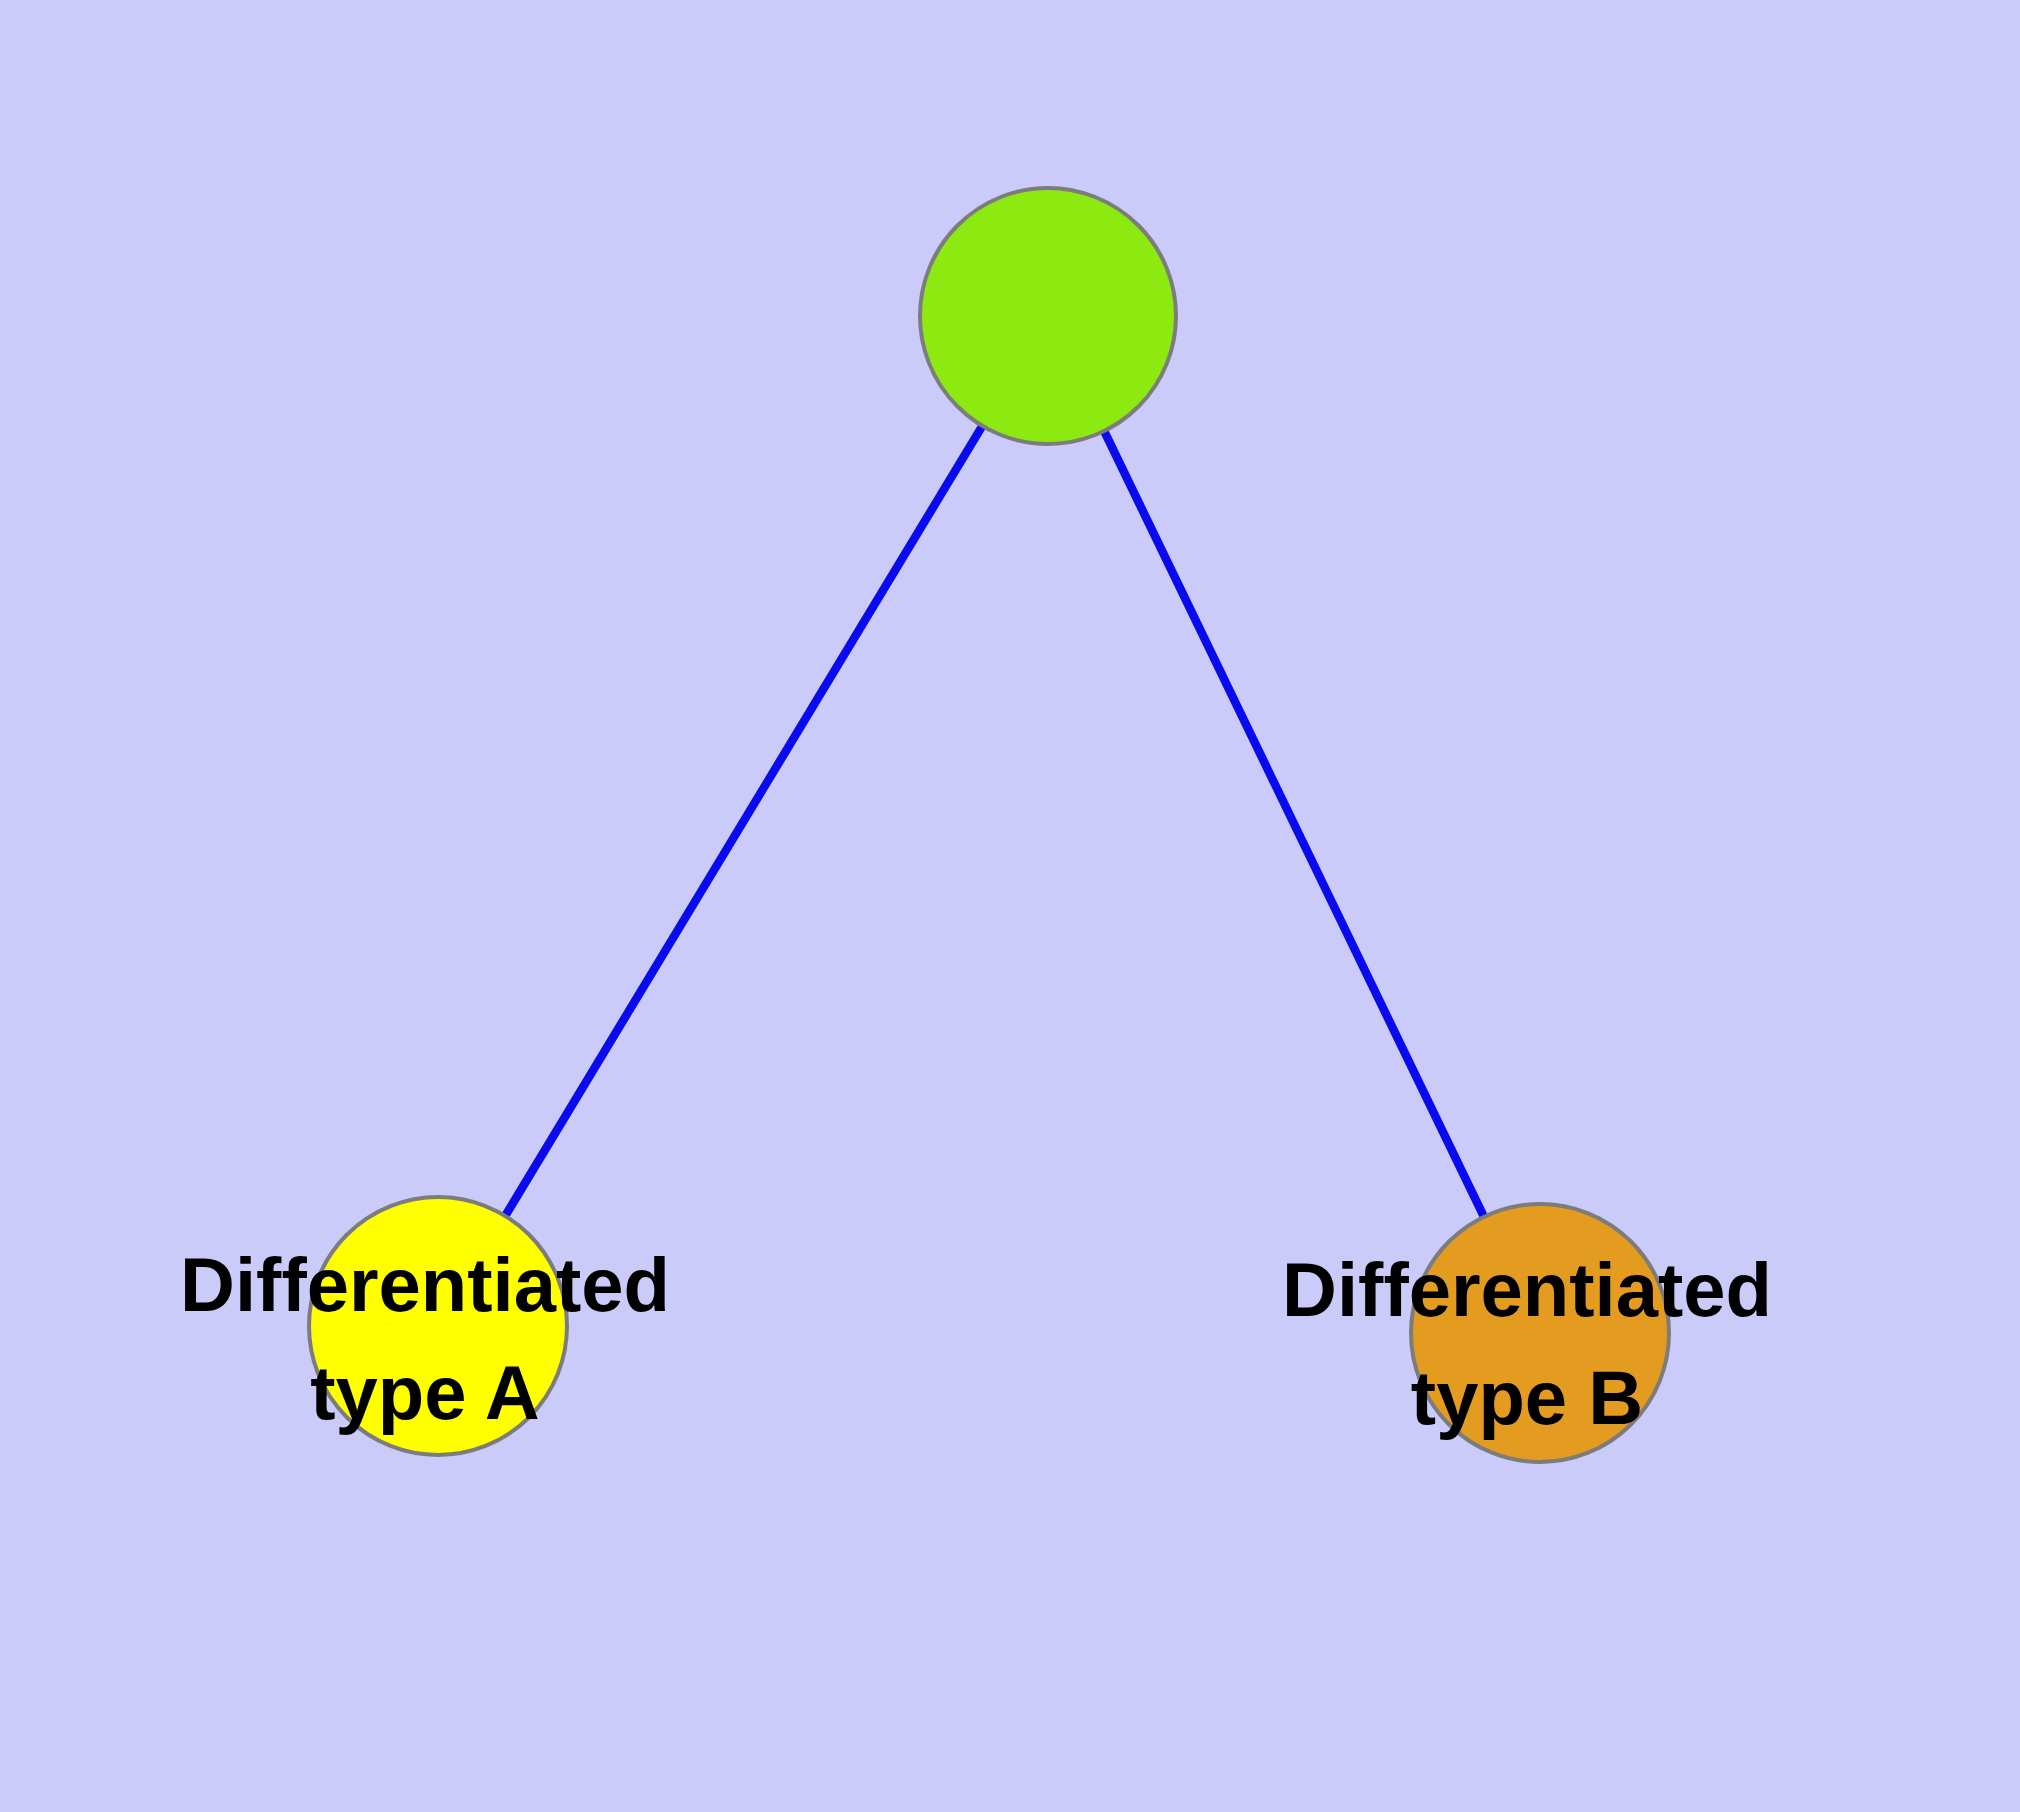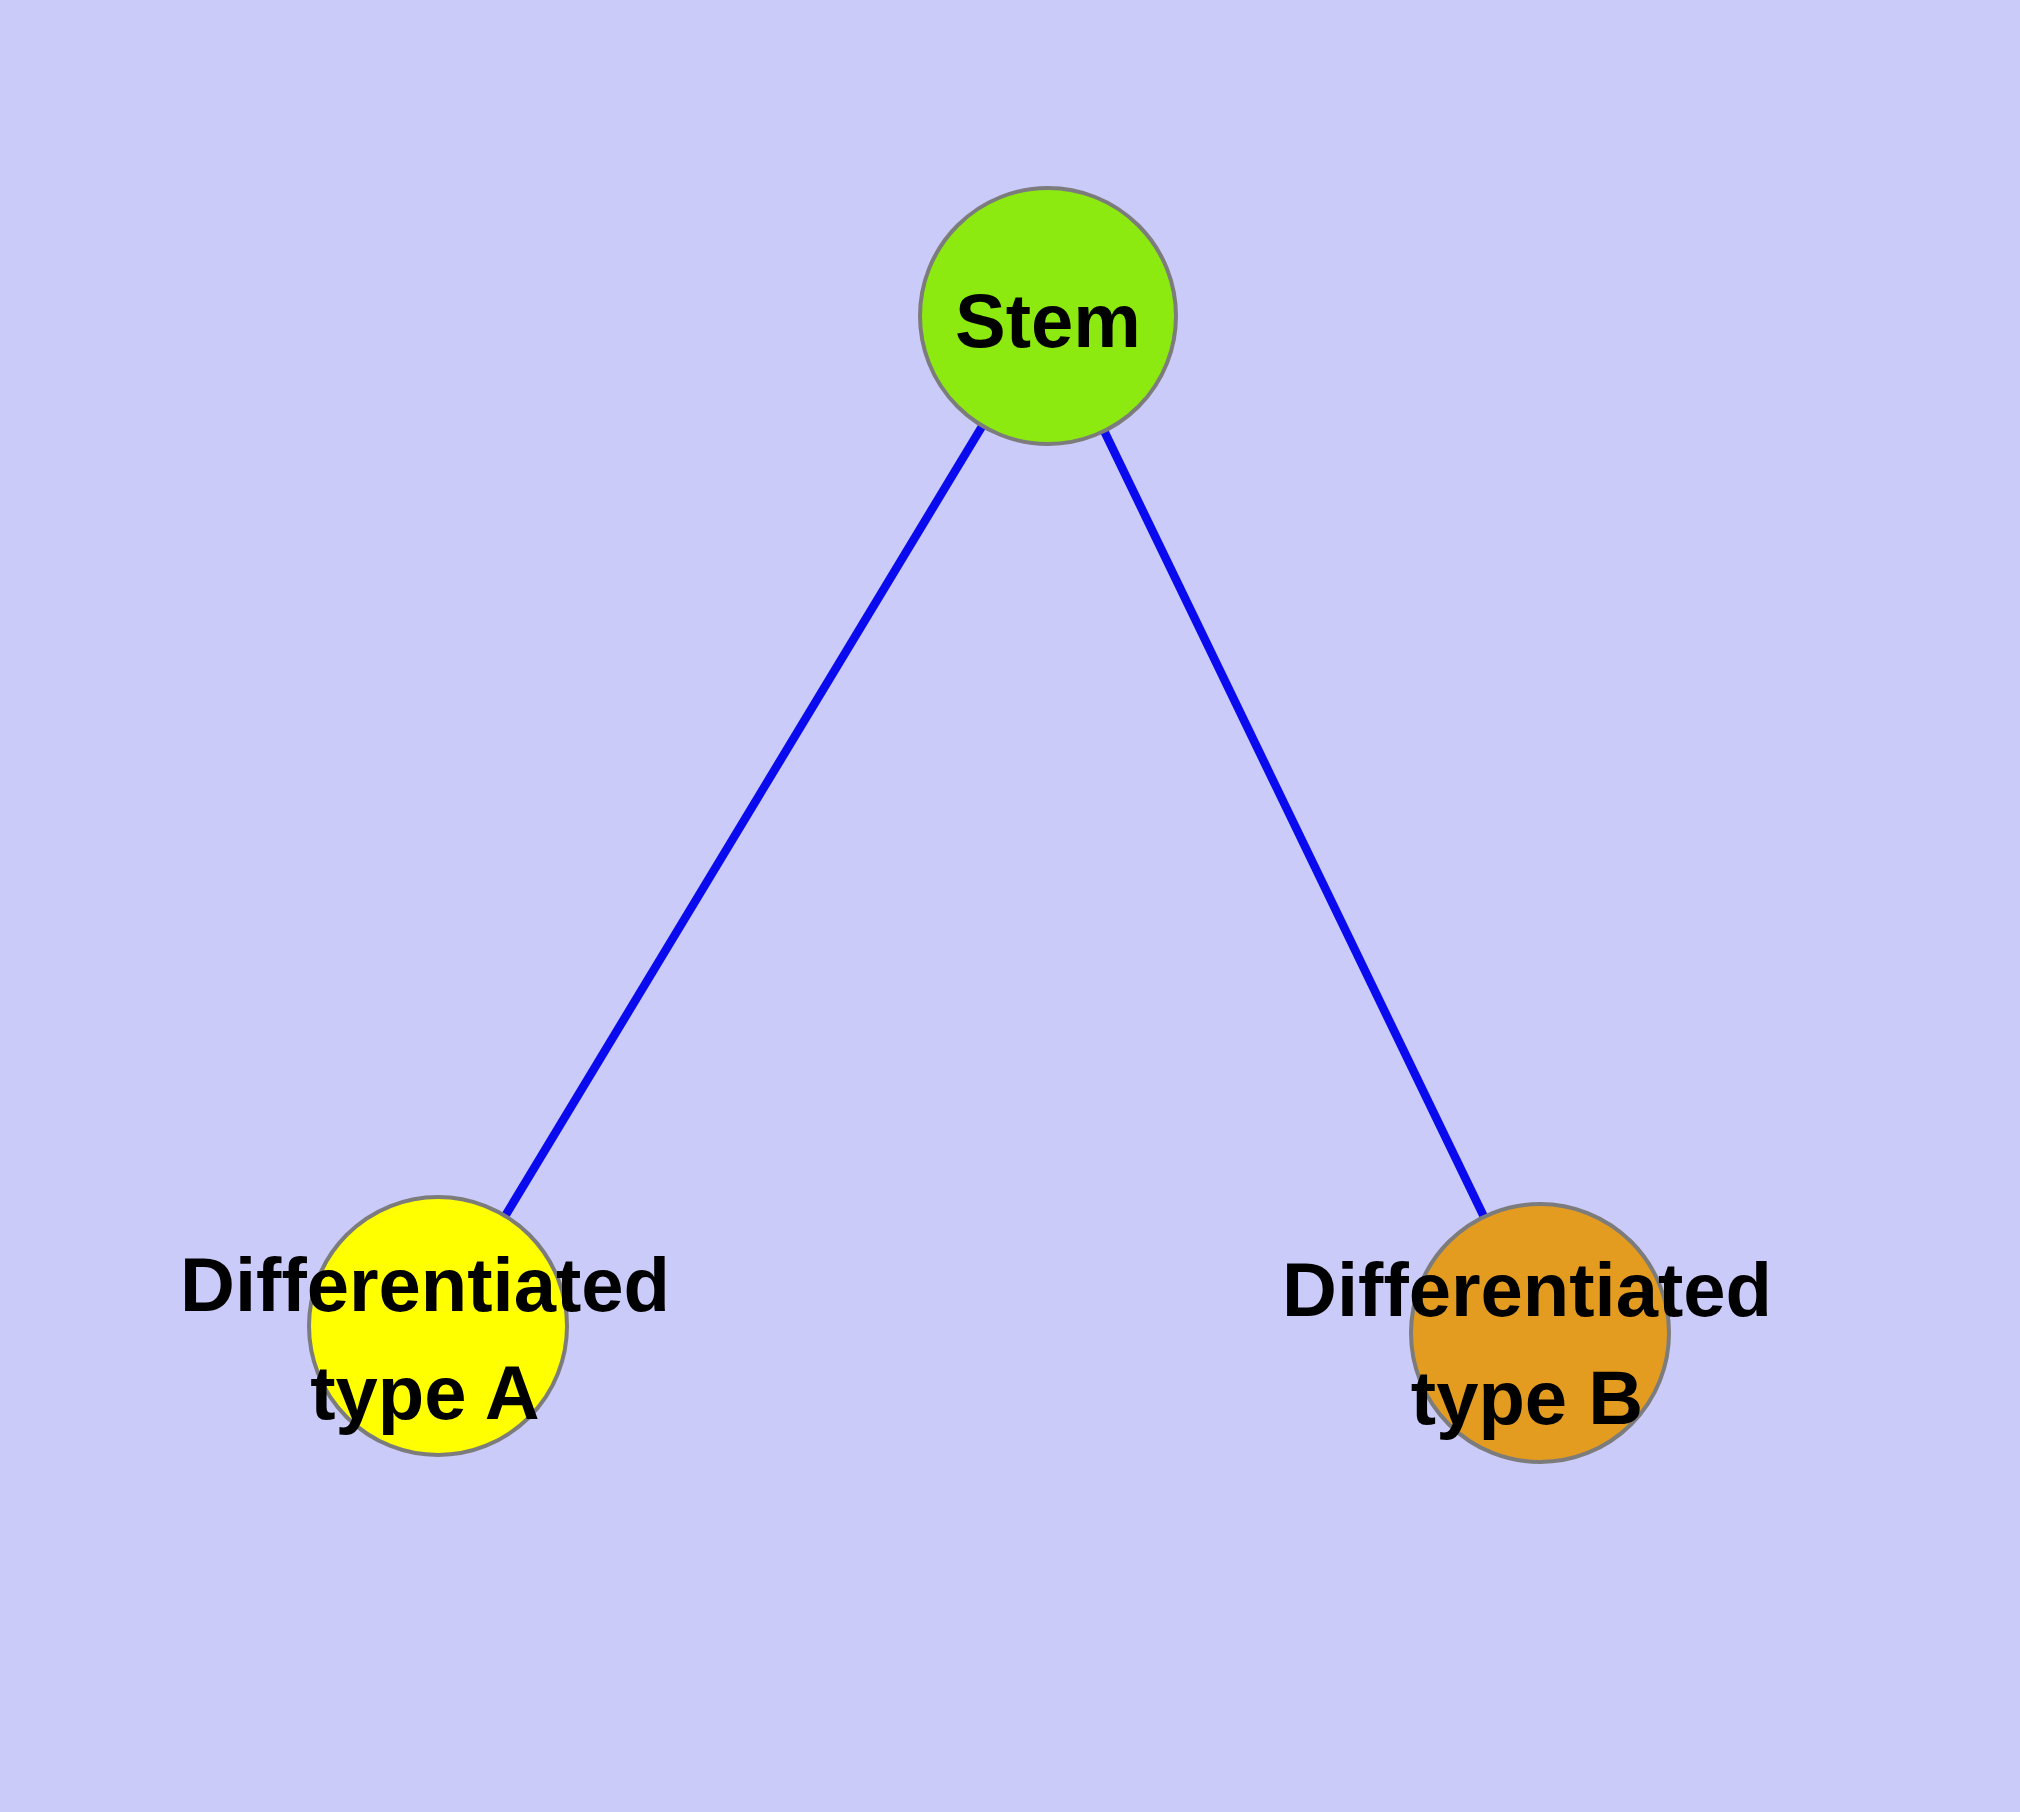--- a/index.html
+++ b/index.html
@@ -37,19 +37,18 @@
 <div class="canvas" style="width: 2021px; height: 1812px; background: rgb(203, 203, 249);">
   <svg class="edges" width="2021" height="1812" viewBox="0 0 2384 2138">
     <line x1="1237" y1="373" x2="517" y2="1565" stroke="#0A0AEF" stroke-width="10"></line>
     <line x1="1237" y1="373" x2="1817" y2="1573" stroke="#0A0AEF" stroke-width="10"></line>
   </svg>
 
   <div class="node" style="left: 918px; top: 186px; width: 260px; height: 260px; background: rgb(140, 234, 16); border: 4.2px solid rgb(124, 124, 124);"></div>
   <div class="node" style="left: 307px; top: 1195px; width: 262px; height: 262px; background: rgb(255, 255, 0); border: 4.2px solid rgb(124, 124, 124);"></div>
   <div class="node" style="left: 1409px; top: 1202px; width: 262px; height: 262px; background: rgb(228, 156, 32); border: 4.2px solid rgb(124, 124, 124);"></div>
 
-  <div class="node-label" style="left: 1048px; top: 321px; font-size: 76px; line-height: 108px; color: rgb(0, 0, 0);">Stem</div>
   <div class="node-label" style="left: 425px; top: 1339px; font-size: 76px; line-height: 108px; color: rgb(0, 0, 0);">Differentiated
 type A</div>
   <div class="node-label" style="left: 1527px; top: 1344px; font-size: 76px; line-height: 108px; color: rgb(0, 0, 0);">Differentiated
 type B</div>
 </div>
 
 
 </body></html>

